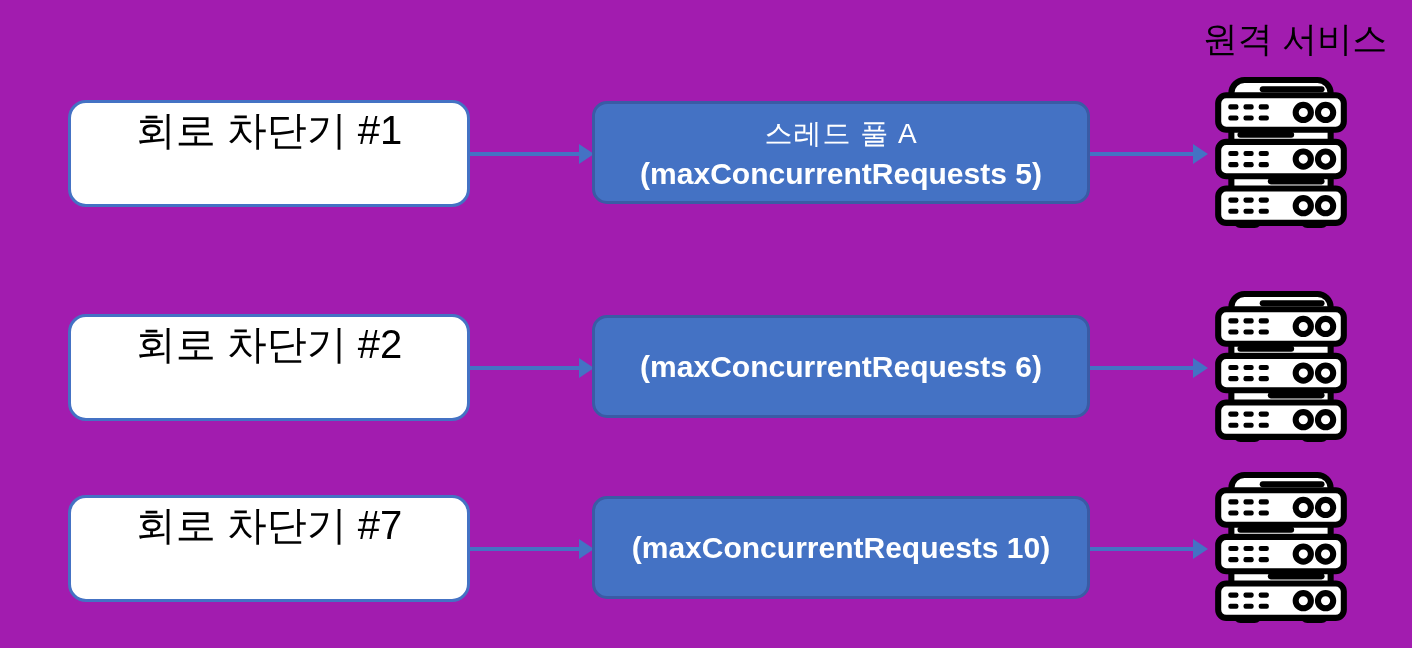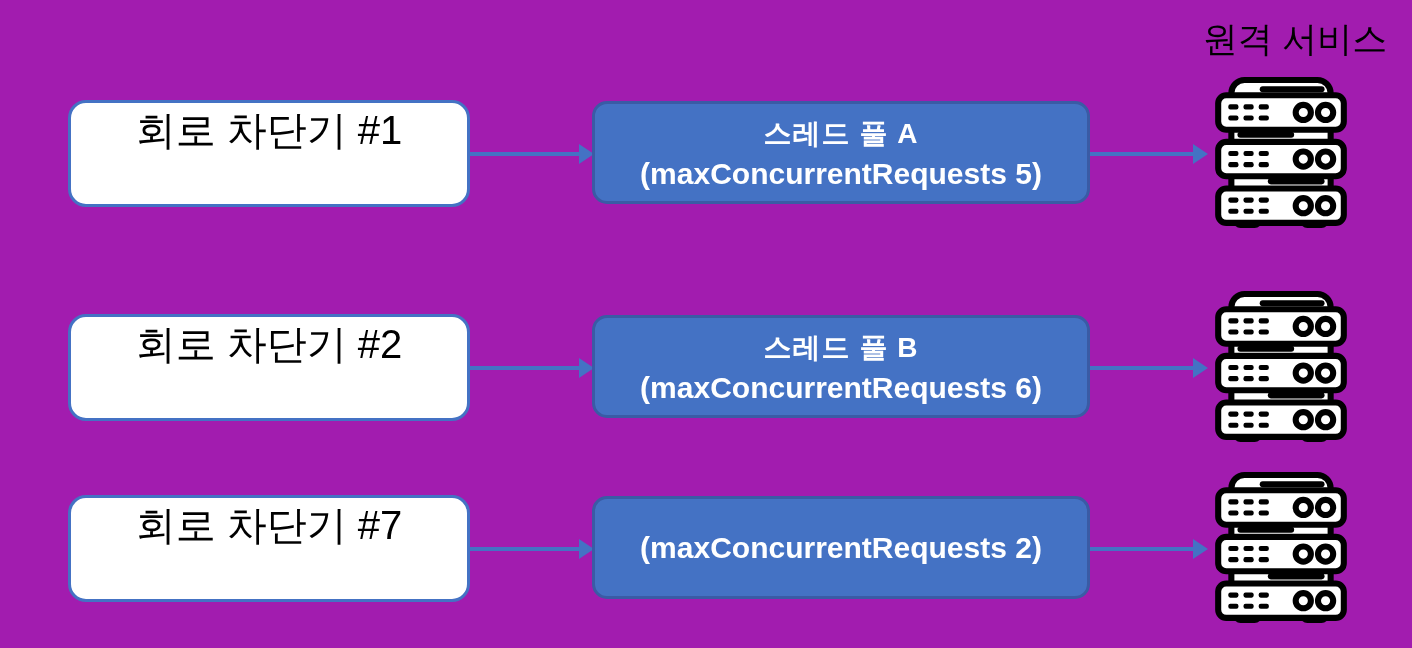--- a/index.html
+++ b/index.html
@@ -40,21 +40,21 @@
     position:absolute;
     left:592px;top:1px;
     width:492px;height:97px;
     background:#4472C4;
     border:3px solid #3A5BA5;
     border-radius:15px;
     display:flex;flex-direction:column;align-items:center;justify-content:center;
     color:#ffffff;
     row-gap:4px;
   }
-  .pool-name{font-size:28px;font-weight:bold;letter-spacing:1px;white-space:nowrap;}
+  .pool-name{font-size:28px;font-weight:normal;letter-spacing:1px;white-space:nowrap;}
   .pool-config{font-size:30px;font-weight:bold;white-space:nowrap;}
   .arrow{
     position:absolute;
     top:51.5px;
     height:4px;
     background:#4472C4;
   }
   .arrow::after{
     content:"";
     position:absolute;
@@ -142,36 +142,35 @@
         <use href="#server-rack"></use>
       </svg>
   </div>
 
   <div class="row r2">
     <div class="breaker">
       <span>회로 차단기 #2</span>
     </div>
     <div class="arrow a1"></div>
     <div class="pool">
-      <div class="pool-name">스레드 풀 B</div>
       <div class="pool-config">(maxConcurrentRequests 6)</div>
     </div>
     <div class="arrow a2"></div>
     <svg class="server" viewBox="0 0 132 152">
         <use href="#server-rack"></use>
       </svg>
   </div>
 
   <div class="row r3">
     <div class="breaker">
       <span>회로 차단기 #7</span>
     </div>
     <div class="arrow a1"></div>
     <div class="pool">
-      <div class="pool-config">(maxConcurrentRequests 2)</div>
+      <div class="pool-config">(maxConcurrentRequests 10)</div>
     </div>
     <div class="arrow a2"></div>
     <svg class="server" viewBox="0 0 132 152">
         <use href="#server-rack"></use>
       </svg>
   </div>
 
 </div>
 
 </body></html>

